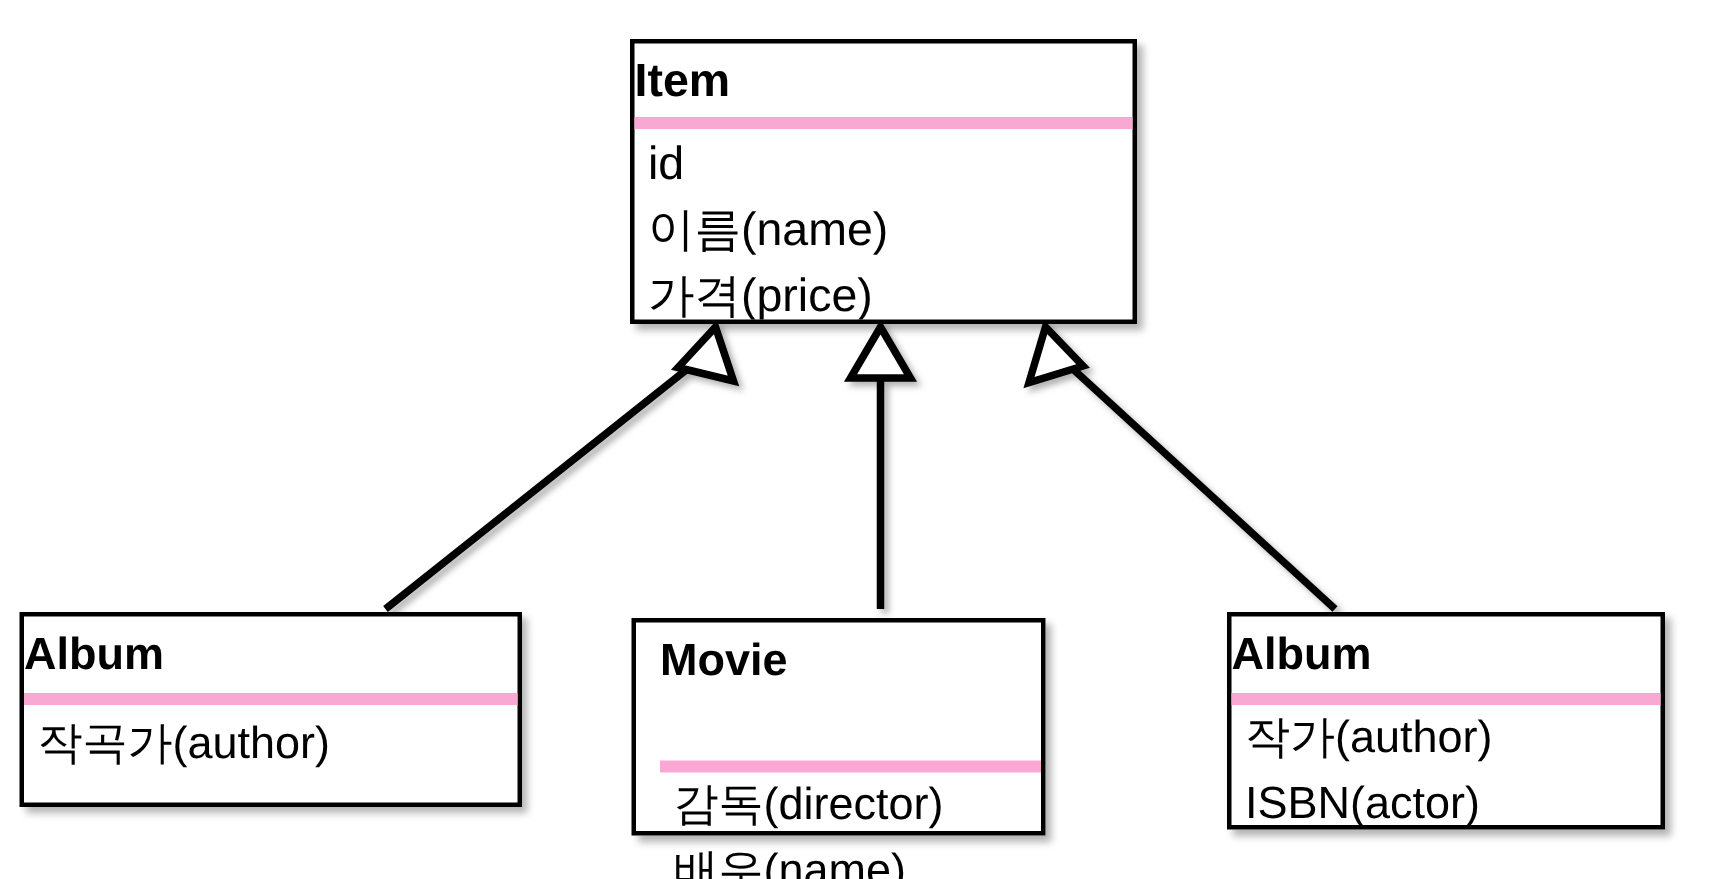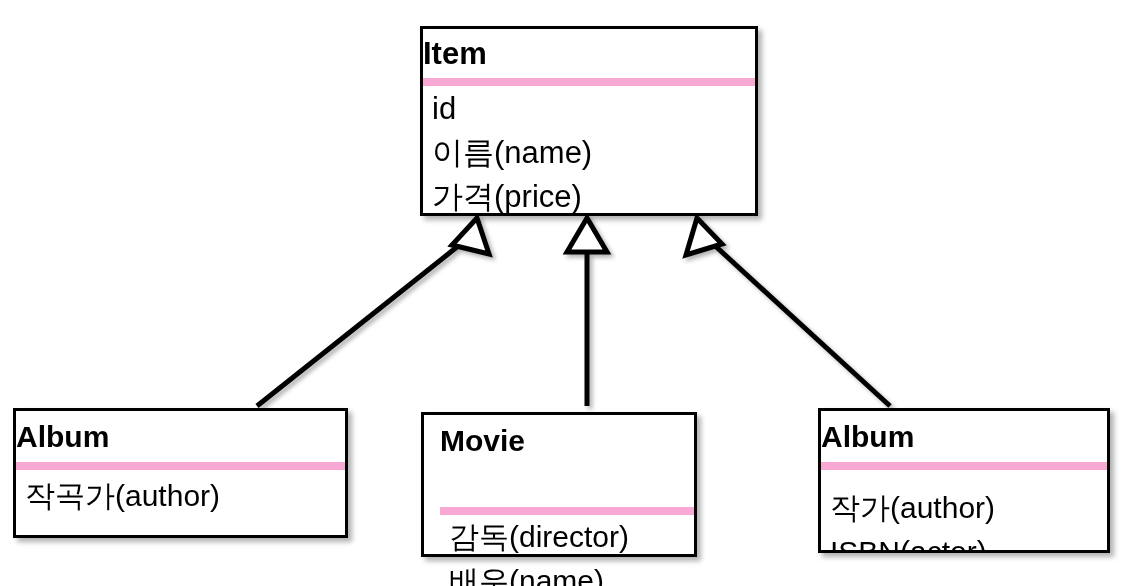--- a/index.html
+++ b/index.html
@@ -110,21 +110,21 @@
 
   
   #class-book { left: 818px; top: 408px; width: 292px; height: 145px; }
   #class-book .class-title {
     height: 51px;
     line-height: 51px;
     font-size: 30px;
   }
   #class-book .class-attrs {
     height: 91px;
-    padding: 16px 0 0 9px;
+    padding: 0 0 0 9px;
   }
   #class-book .attr-line {
     font-size: 30px;
     line-height: 44px;
     height: 44px;
   }
 </style>
 </head>
 <body>
 

